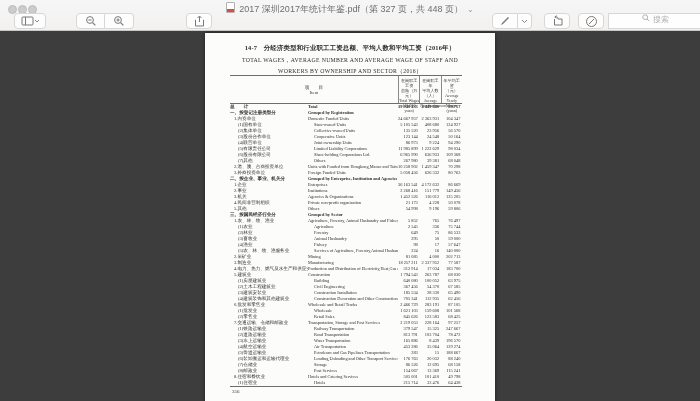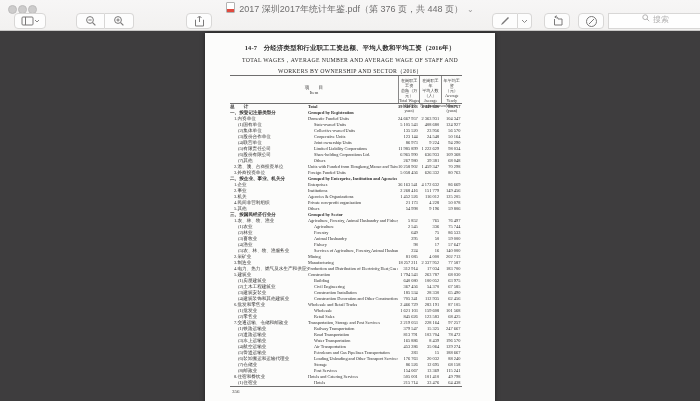--- a/index.html
+++ b/index.html
@@ -38,21 +38,21 @@
 </style>
 </head>
 <body>
 
 <div class="toolbar">
   <div class="tl" style="left:8px"></div>
   <div class="tl" style="left:18px"></div>
   <div class="tl" style="left:28px"></div>
 
   <div class="titlewrap">
-    <span class="proxyicon"></span><span>2017 深圳2017年统计年鉴.pdf（第 376 页，共 448 页）</span><span class="chev">⌄</span>
+    <span class="proxyicon"></span><span>2017 深圳2017年统计年鉴.pdf（第 327 页，共 448 页）</span><span class="chev">⌄</span>
   </div>
 
   <div class="btn" style="left:14px;width:32px">
     <svg width="19" height="10" viewBox="0 0 19 10">
       <rect x="1" y="1" width="11" height="8" rx="1" fill="none" stroke="#7a7979" stroke-width="1"></rect>
       <line x1="4.5" y1="1" x2="4.5" y2="9" stroke="#7a7979" stroke-width="1"></line>
       <path d="M14 4 L16 6 L18 4" fill="none" stroke="#8a8989" stroke-width="1"></path>
     </svg>
   </div>
   <div class="btn seg" style="left:76px;width:29px">

